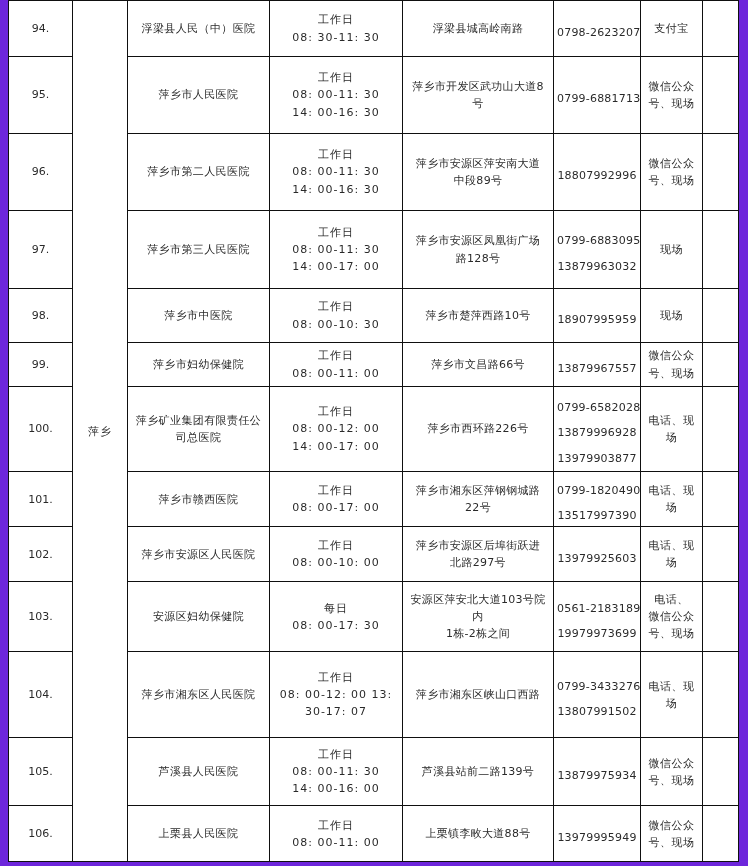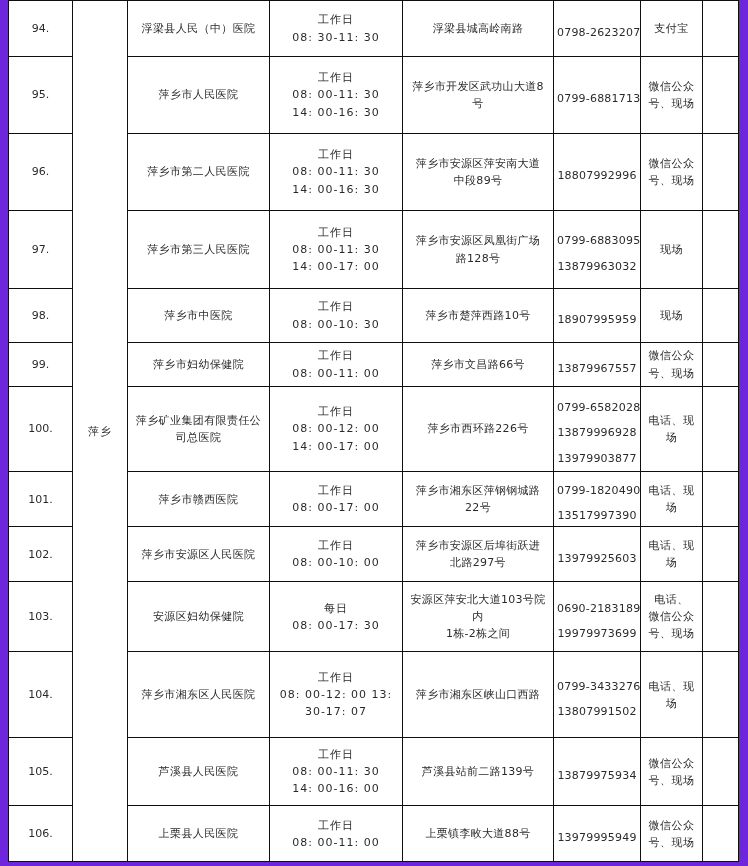--- a/index.html
+++ b/index.html
@@ -263,21 +263,21 @@
           <td class="c-time">
             <span class="line time-head">每日</span>
             <span class="line time-head">08: 00-17: 30</span>
           </td>
           <td class="c-addr">
             <span class="line addr-txt">安源区萍安北大道103号院</span>
             <span class="line addr-txt">内</span>
             <span class="line addr-txt">1栋-2栋之间</span>
           </td>
           <td class="c-tel">
-            <span class="line tel-line">0690-2183189</span>
+            <span class="line tel-line">0561-2183189</span>
             <span class="line tel-line">19979973699</span>
           </td>
           <td class="c-way">
             <span class="line way-txt">电话、</span>
             <span class="line way-txt">微信公众</span>
             <span class="line way-txt">号、现场</span>
           </td>
           <td class="c-blank"></td>
         </tr>
         <tr style="height: 86px;">

